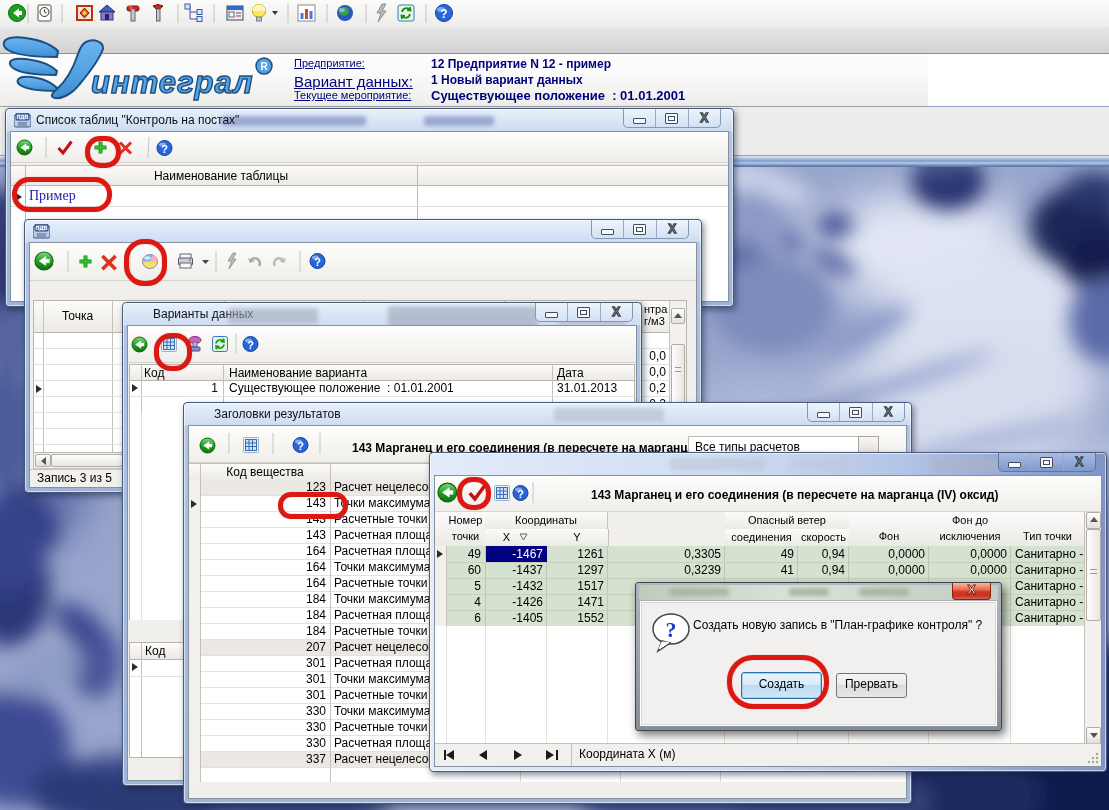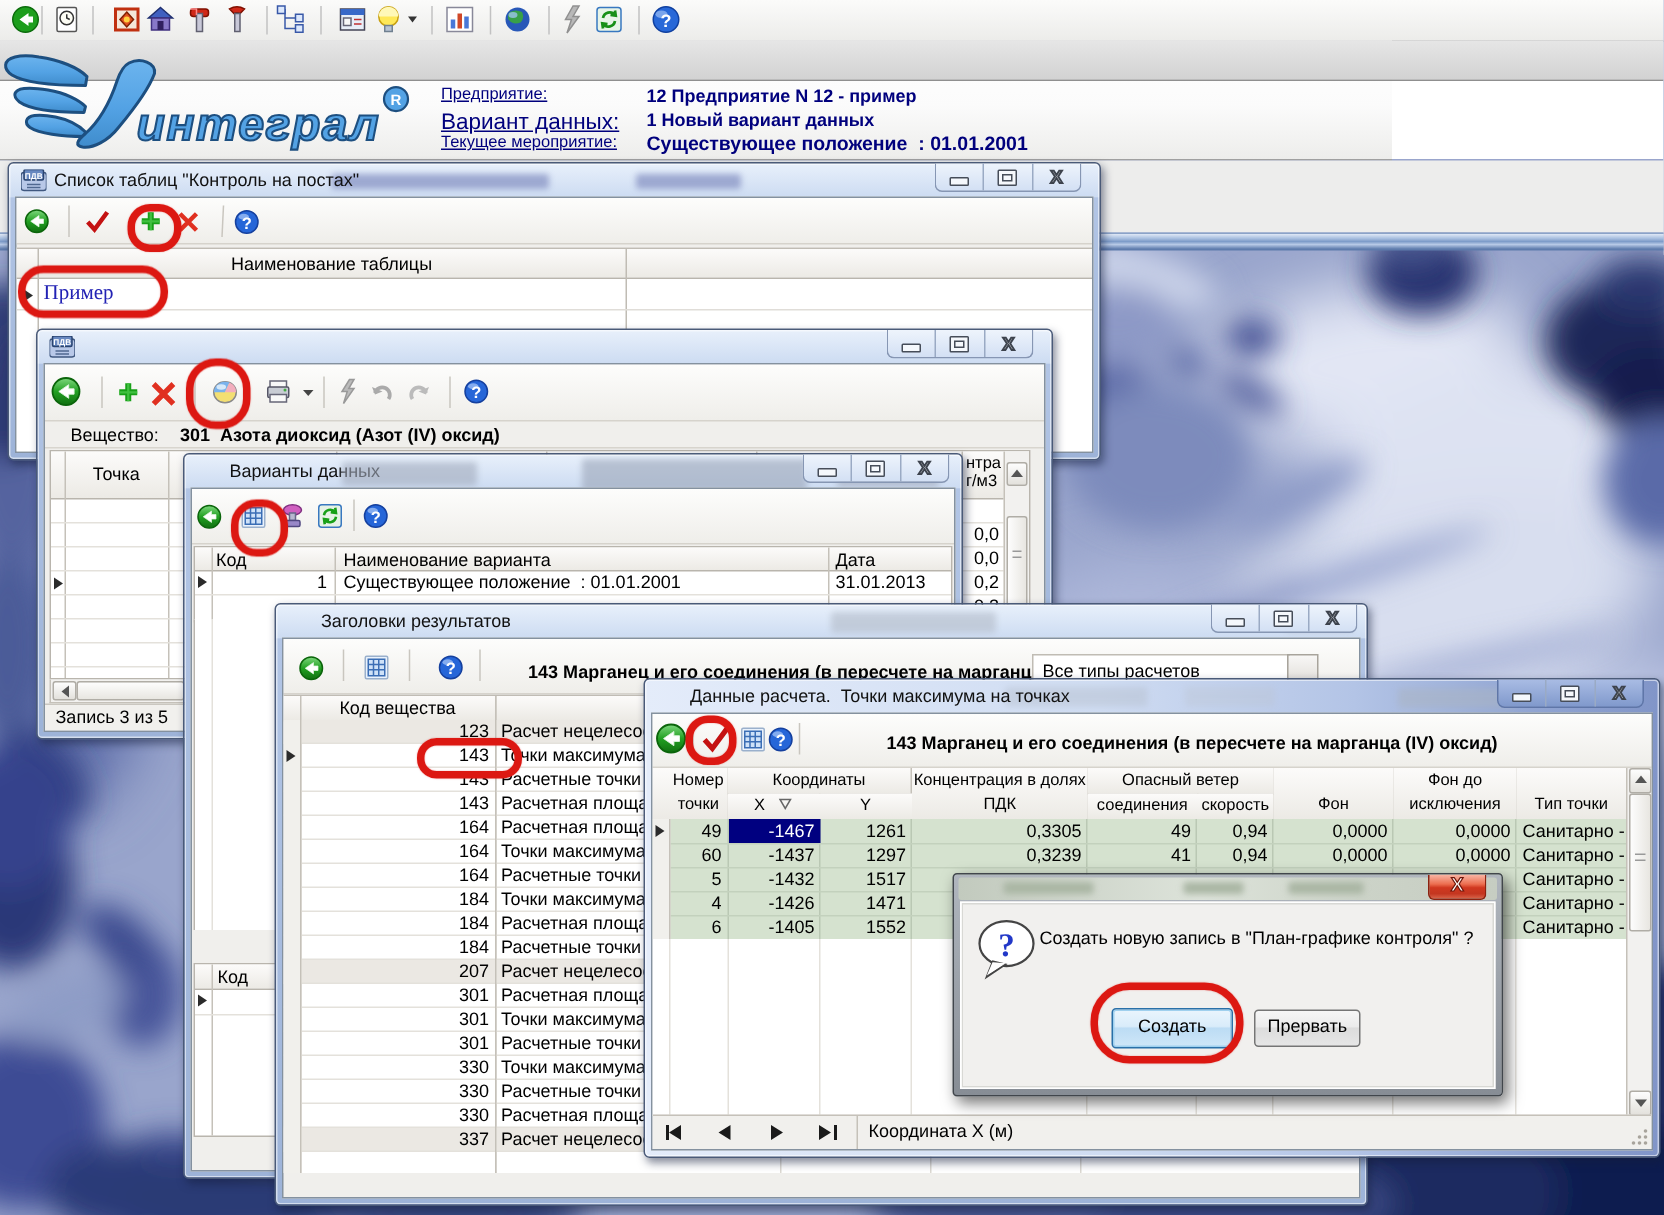--- a/index.html
+++ b/index.html
@@ -377,24 +377,20 @@
           <use href="#iUndo"></use>
         </g>
    <g transform="translate(242,11)">
           <use href="#iRedo"></use>
         </g>
    <line x1="270" y1="8" x2="270" y2="29" stroke="#c9c6bf"></line>
    <g transform="translate(280,10)">
           <use href="#iHelp"></use>
         </g>
   </svg>
-  <div class="abs" style="left:0;top:37px;right:0;height:18px;border-bottom:1px solid #d8d5ce;">
-    <span style="position:absolute;left:17px;top:3px;">Вещество:</span>
-    <span style="position:absolute;left:90px;top:3px;font-weight:bold;">301&nbsp; Азота диоксид (Азот (IV) оксид)</span>
-  </div>
   <div class="abs" style="left:3px;top:57px;right:9px;bottom:34px;background:#fff;border:1px solid #b9b5ad;">
     <div class="th abs" style="left:0;top:0;right:0;height:31px;"></div>
     <div class="abs" style="left:9px;top:8px;width:69px;text-align:center;">Точка</div>
     <div class="abs" style="left:9px;top:0;bottom:0;width:1px;background:#c5c1b9;"></div>
     <div class="abs" style="left:78px;top:0;bottom:0;width:1px;background:#c5c1b9;"></div>
     <div class="abs" style="left:190px;top:0;height:31px;bottom:0;width:1px;background:#c5c1b9;"></div>
     <div class="abs" style="left:330px;top:0;height:31px;width:1px;background:#c5c1b9;"></div>
     <div class="abs" style="left:470px;top:0;height:31px;width:1px;background:#c5c1b9;"></div>
     <div class="abs" style="left:607px;top:0;bottom:0;width:1px;background:#c5c1b9;"></div>
 
@@ -634,21 +630,20 @@
     <div class="tri abs" style="left:2px;top:36px;"></div>
   </div>
  </div>
 </div>
 
 <div class="win" id="w5" style="left:429px;top:452px;width:676px;height:318px;background:linear-gradient(90deg,#e4ecfa 0,#cfdcf2 45%,#b3c4e6 70%,#90a4d2 88%,#8195c8 100%);">
  <div class="wico"><svg width="16" height="14"></svg></div>
  <div class="blur" style="left:240px;top:5px;width:95px;height:13px;background:#b2bbc8;opacity:.4;"></div>
  <div class="blur" style="left:360px;top:5px;width:60px;height:13px;background:#bcc4d0;opacity:.35;"></div>
  <div class="blur" style="left:502px;top:6px;width:78px;height:13px;background:#aab4c2;opacity:.55;"></div>
- <div class="tit">Данные расчета.&nbsp; Точки максимума на точках</div>
  <div class="btns" style="right:10px;background:linear-gradient(180deg,#a9bce4,#8099cc);border-color:#5f76a8;">
       <div class="b">
         <div class="gmin"></div>
       </div>
       <div class="b">
         <div class="gmax"></div>
       </div>
       <div class="b">
         <span class="gx">X</span>
       </div>
@@ -673,21 +668,20 @@
   </svg>
   <div class="abs" style="left:156px;top:12px;font-weight:bold;white-space:nowrap;">143 Марганец и его соединения (в пересчете на марганца (IV) оксид)</div>
 
   <div class="hd5" style="left:0;top:36px;width:11px;height:34px;"></div>
   <div class="hd5" style="left:11px;top:36px;width:39px;height:34px;">Номер<br>точки</div>
   <div class="hd5" style="left:50px;top:36px;width:122px;height:17px;">Координаты</div>
   <div class="hd5" style="left:50px;top:53px;width:61px;height:17px;">X &nbsp;&nbsp;<svg width="9" height="8">
           <path d="M1,1 h7 l-3.5,6 Z" fill="none" stroke="#666"></path>
         </svg></div>
   <div class="hd5" style="left:111px;top:53px;width:62px;height:17px;">Y</div>
-  <div class="hd5" style="left:173px;top:36px;width:117px;height:34px;">Концентрация в долях<br>ПДК</div>
   <div class="hd5" style="left:290px;top:36px;width:124px;height:17px;">Опасный ветер</div>
   <div class="hd5" style="left:290px;top:53px;width:73px;height:17px;">соединения</div>
   <div class="hd5" style="left:363px;top:53px;width:51px;height:17px;">скорость</div>
   <div class="hd5" style="left:414px;top:36px;width:80px;height:34px;"><br>Фон</div>
   <div class="hd5" style="left:494px;top:36px;width:82px;height:34px;">Фон до<br>исключения</div>
   <div class="hd5" style="left:576px;top:36px;width:73px;height:34px;"><br>Тип точки</div>
 
   <div class="abs" style="left:0;top:70px;width:649px;height:80px;background:#d5e2cf;">
     <div class="vl5" style="left:50px;top:0;height:80px;"></div>
     <div class="vl5" style="left:111px;top:0;height:80px;"></div>

